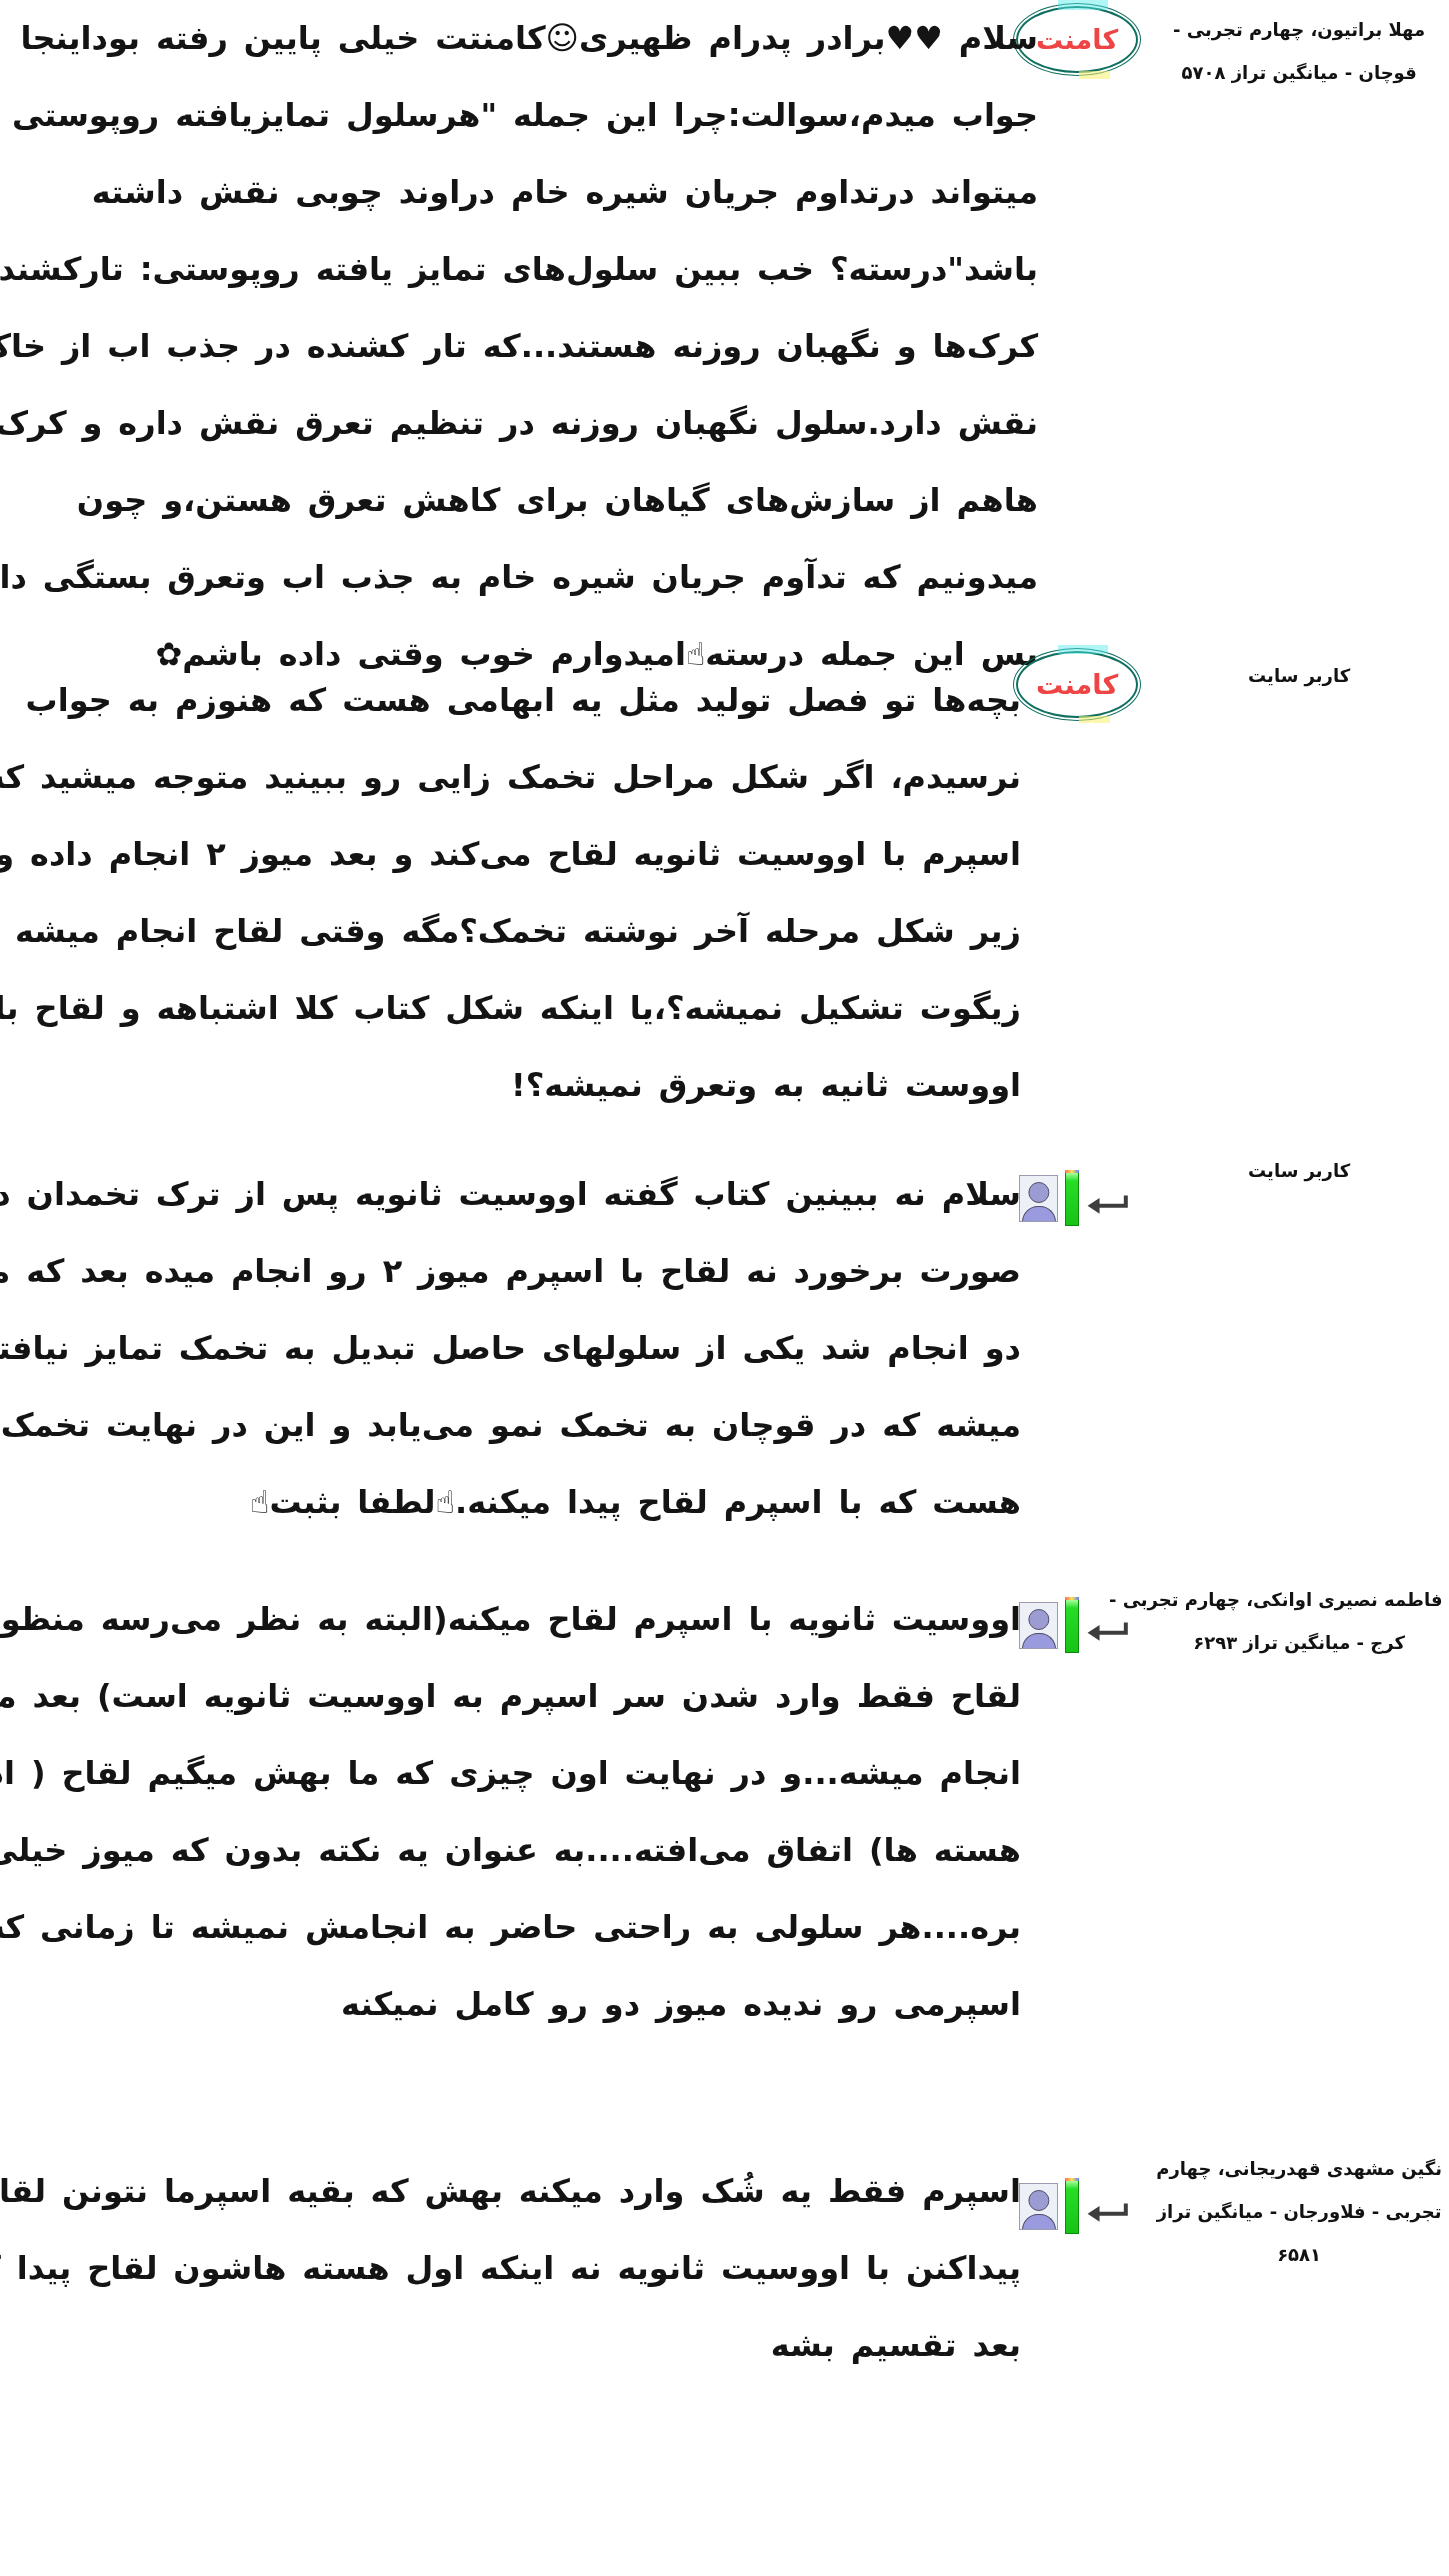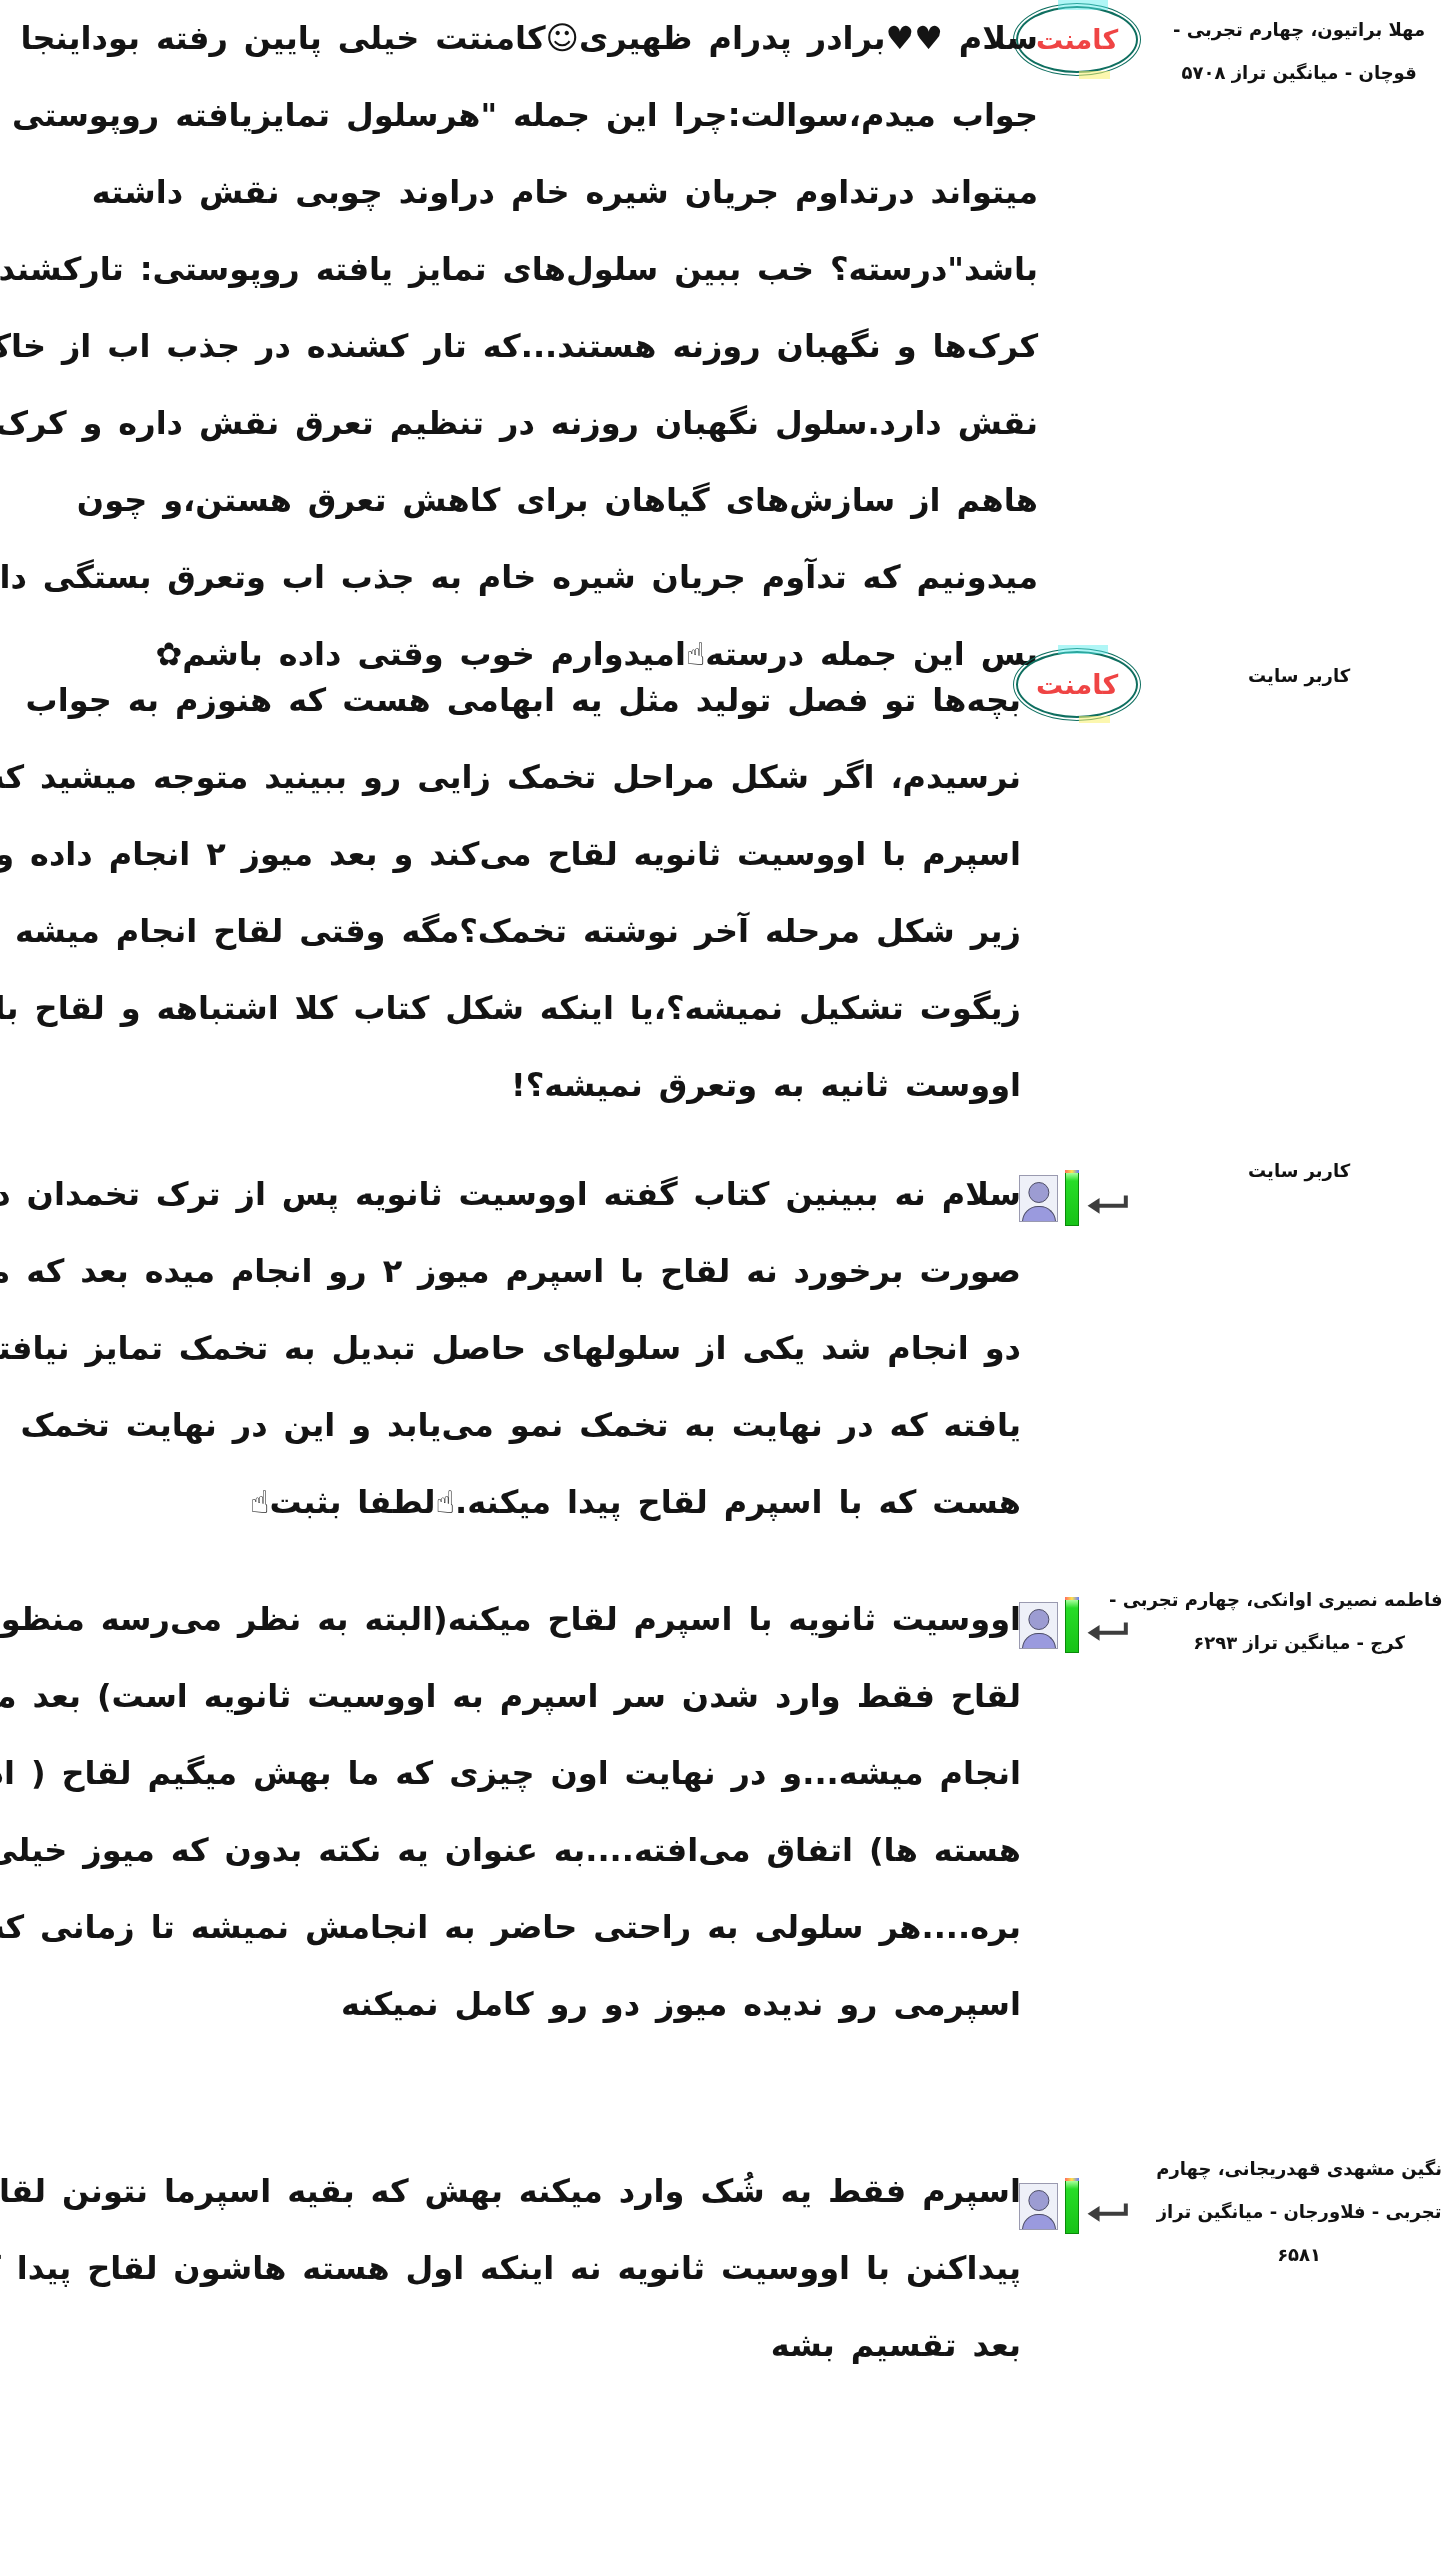--- a/index.html
+++ b/index.html
@@ -140,21 +140,21 @@
         <path d="M17 6 L2 16 L17 26 Z" fill="#3d3d3d"></path>
       </svg>
     </div>
     <div class="author">
       <div class="al">کاربر سایت</div>
     </div>
     <div class="body">
       <div class="ln">سلام نه ببینین کتاب گفته اووسیت ثانویه پس از ترک تخمدان در</div>
       <div class="ln">صورت برخورد نه لقاح با اسپرم میوز ۲ رو انجام میده بعد که میوز</div>
       <div class="ln">دو انجام شد یکی از سلولهای حاصل تبدیل به تخمک تمایز نیافته</div>
-      <div class="ln">یافته که در نهایت به تخمک نمو می‌یابد و این در نهایت تخمک</div>
+      <div class="ln">میشه که در قوچان به تخمک نمو می‌یابد و این در نهایت تخمک</div>
       <div class="ln">هست که با اسپرم لقاح پیدا میکنه.☝لطفا بثبت☝</div>
     </div>
   </section>
 
   <section class="comment c4">
     <div class="reply">
       <div class="avatar">
         <span class="head"></span>
         <span class="shoulders"></span>
       </div>

